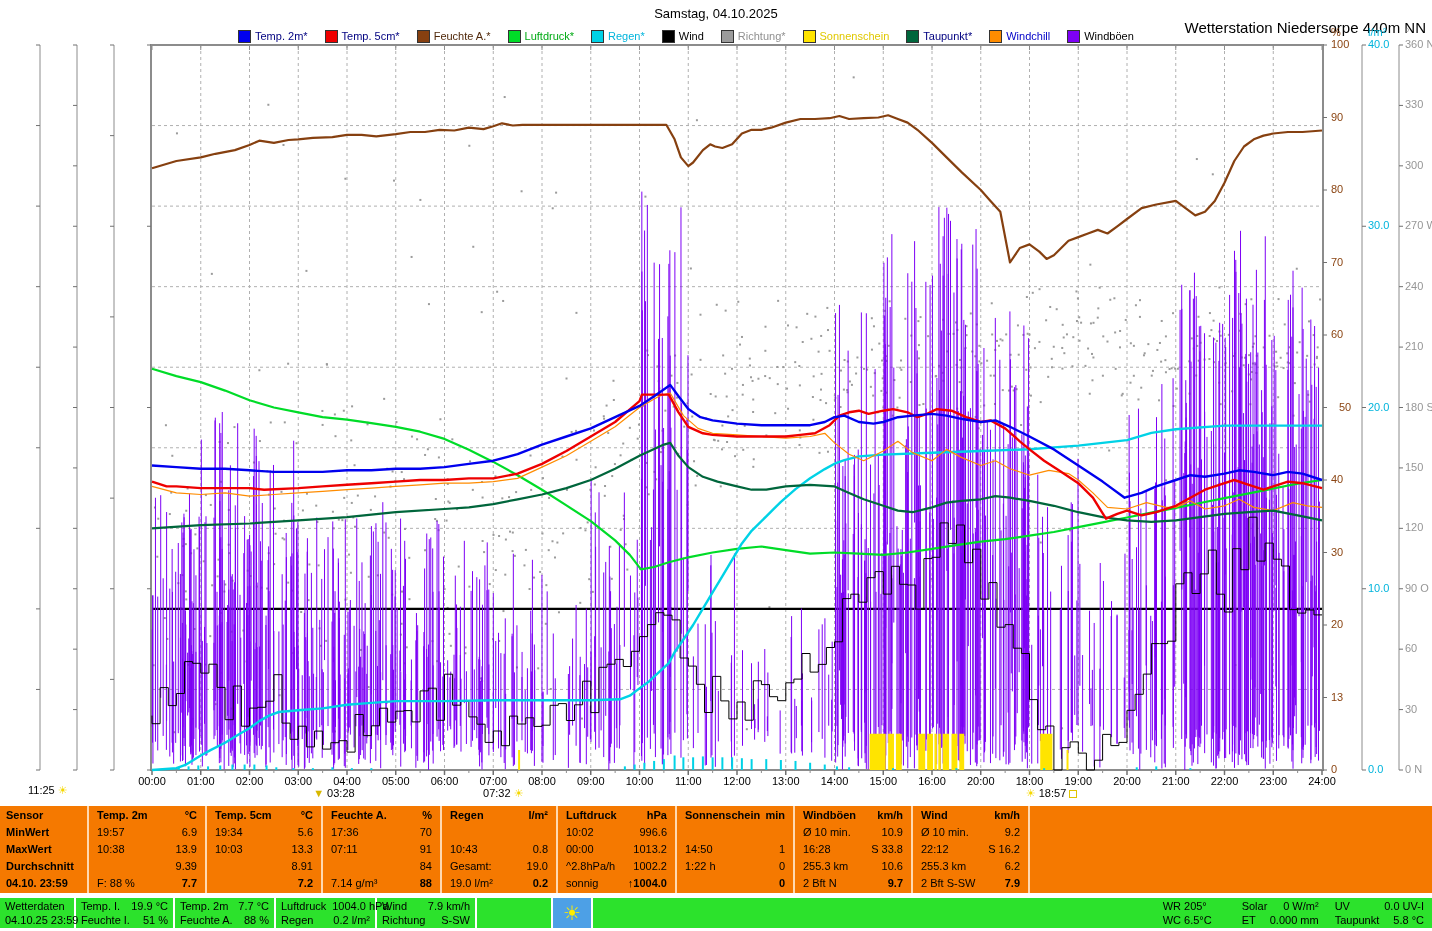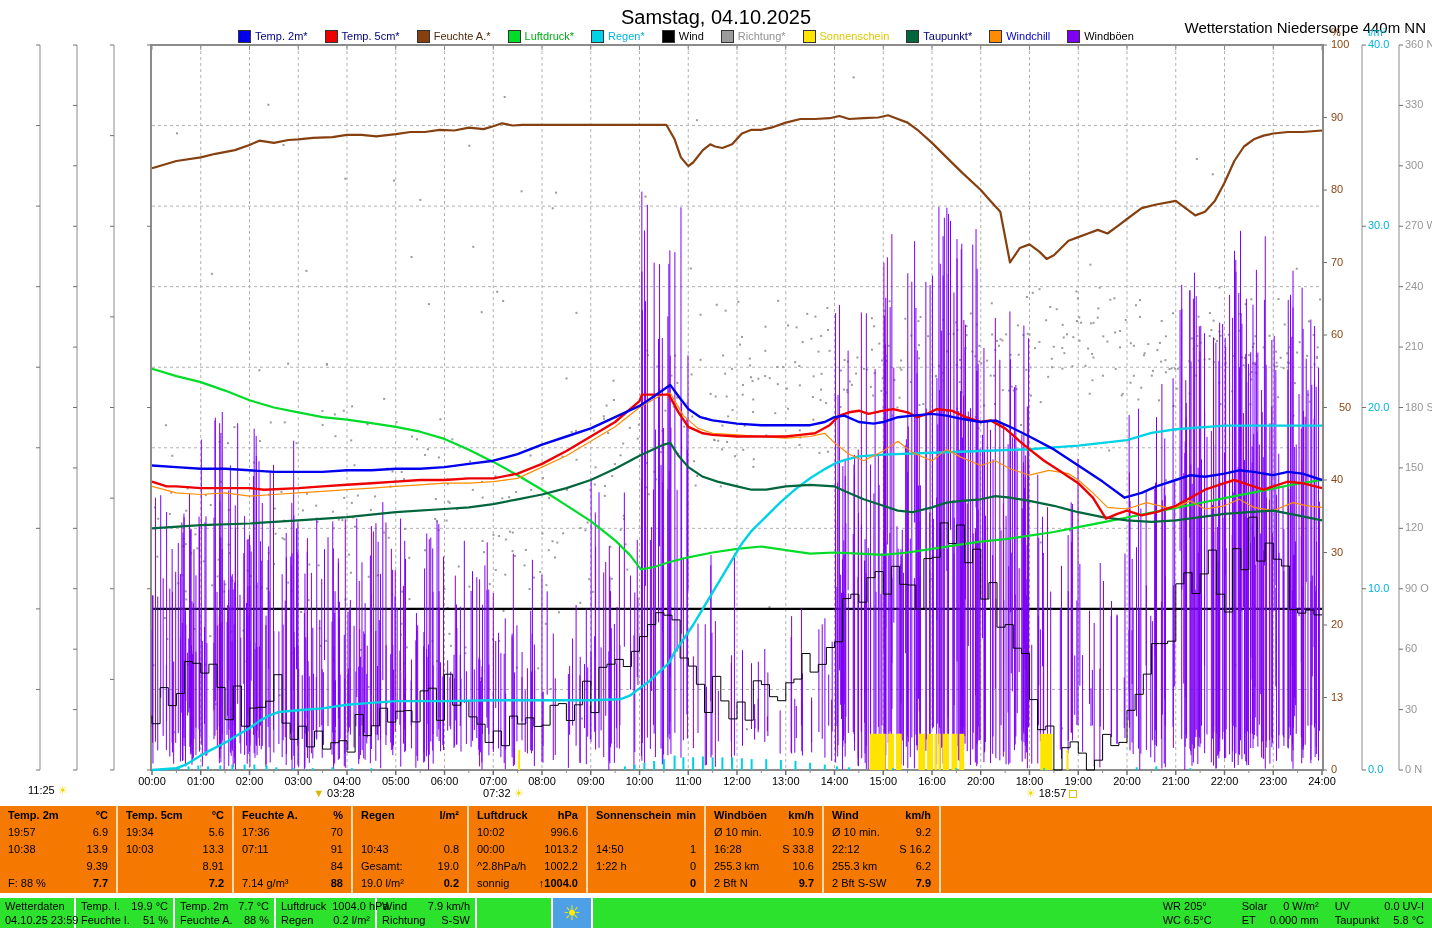--- a/index.html
+++ b/index.html
@@ -1,19 +1,19 @@
 <!DOCTYPE html>
 <html><head>
 <meta charset="utf-8">
 <style>
   html,body{margin:0;padding:0;background:#fff;}
   #app{position:relative;width:1432px;height:931px;background:#fff;overflow:hidden;
        font-family:"Liberation Sans",sans-serif;font-size:11px;color:#000;}
   .abs{position:absolute;}
-  #title{top:6px;left:0;right:0;text-align:center;font-size:20px;}
+  #title{top:6px;left:0;right:0;text-align:center;font-size:13px;}
   #station{top:19px;right:6px;font-size:15px;}
   #legend{top:29px;left:238px;display:flex;gap:17px;align-items:center;height:14px;}
   .leg-item{display:flex;align-items:center;gap:4px;white-space:nowrap;}
   .leg-sq{width:11px;height:11px;border:1px solid #333;display:inline-block;}
   .axis-lab{position:absolute;font-size:11px;white-space:nowrap;}
   #xlabels span{position:absolute;top:0;width:44px;text-align:center;font-size:11px;}
   .marker{position:absolute;font-size:11px;white-space:nowrap;}
   
   #ftable{top:804px;left:0;width:1432px;height:87px;background:#f57900;display:flex;
           border-top:2px solid #fff;}
@@ -1901,20 +1901,37 @@
       <span style="left: 1300px;">24:00</span>
     </div>
   <div class="abs" id="markers" style="left:0;top:0;">
       <div class="marker" style="left: 313.163px; top: 787px;"><span style="color:#d8b800">▼</span> 03:28</div>
       <div class="marker" style="left: 483.087px; top: 787px;">07:32 <span style="color:#f5d800">☀</span></div>
       <div class="marker" style="left: 1025.81px; top: 787px;"><span style="color:#f5d800">☀</span> 18:57 <span style="display:inline-block;width:6px;height:6px;border:1px solid #e0c400;vertical-align:middle"></span></div>
       <div class="marker" style="left: 28px; top: 784px;">11:25 <span style="color:#f5d800">☀</span></div>
     </div>
 
   <div class="abs" id="ftable">
+      <div class="fcol" style="width: 89px;">
+        <div class="frow b" style="padding-left: 6px;">
+          <span class="lt">Sensor</span>
+        </div>
+        <div class="frow b" style="padding-left: 6px;">
+          <span class="lt">MinWert</span>
+        </div>
+        <div class="frow b" style="padding-left: 6px;">
+          <span class="lt">MaxWert</span>
+        </div>
+        <div class="frow b" style="padding-left: 6px;">
+          <span class="lt">Durchschnitt</span>
+        </div>
+        <div class="frow b" style="padding-left: 6px;">
+          <span class="lt">04.10. 23:59</span>
+        </div>
+      </div>
       <div class="fcol" style="width: 118px;">
         <div class="frow b">
           <span class="lt">Temp. 2m</span>
           <span class="rt">°C</span>
         </div>
         <div class="frow">
           <span class="lt">19:57</span>
           <span class="rt">6.9</span>
         </div>
         <div class="frow">

